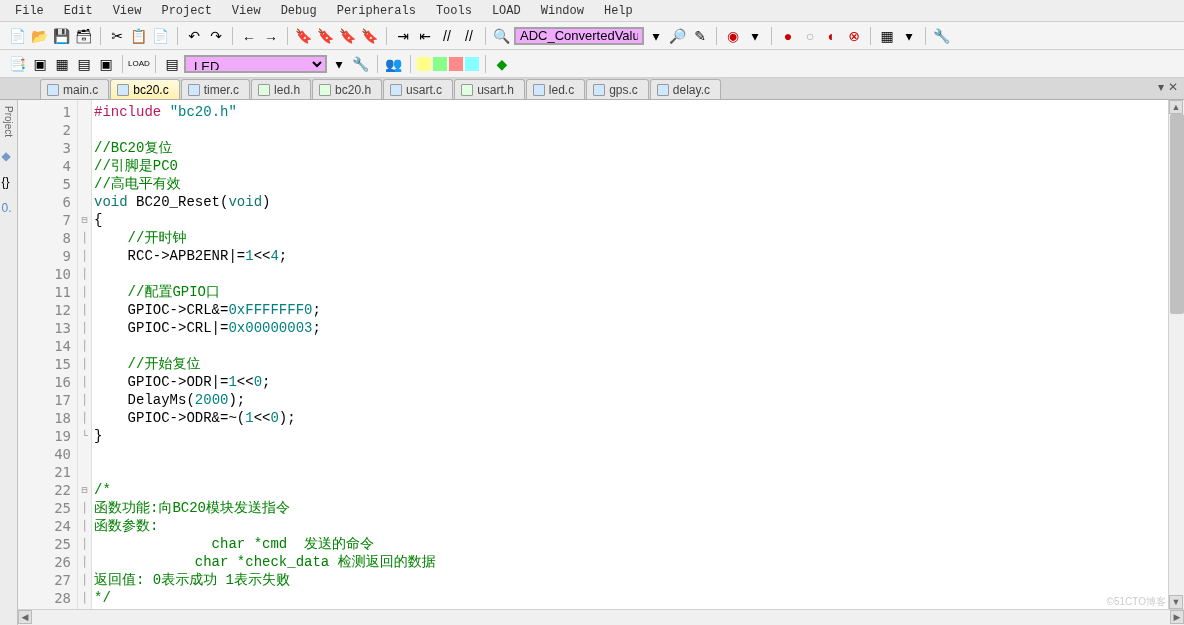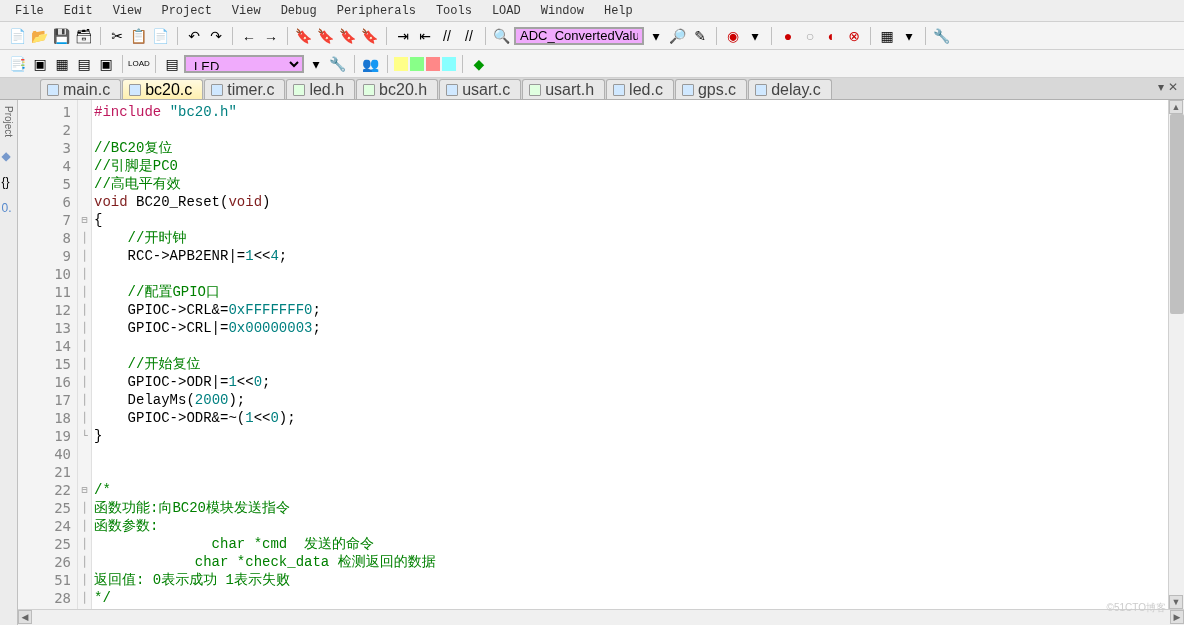--- a/index.html
+++ b/index.html
@@ -7,54 +7,54 @@
     
     .menubar { display: flex; background: #eeeeee; padding: 2px 5px; border-bottom: 1px solid #d0d0d0; height: 22px; align-items: center; }
     .menubar span { padding: 2px 10px; color: #333; cursor: pointer; font-family: Liberation Mono, monospace; }
     
     .toolbar { display: flex; align-items: center; background: #f4f4f4; padding: 3px 8px; border-bottom: 1px solid #d0d0d0; height: 28px; gap: 2px; }
     .toolbar .tb-btn { width: 20px; height: 20px; display: flex; align-items: center; justify-content: center; font-size: 14px; cursor: pointer; border-radius: 2px; }
     .toolbar .sep { width: 1px; height: 18px; background: #c0c0c0; margin: 0 4px; }
     .toolbar .inputbox { border: 2px solid #a3a3a3; background: #f0abfc; padding: 1px 4px; font-size: 13px; height: 18px; }
     
     .tabbar { display: flex; background: #d8d8d8; border-bottom: 1px solid #b0b0b0; height: 22px; align-items: flex-end; padding-left: 40px; position: relative; }
-    .tab { display: flex; align-items: center; padding: 2px 10px 2px 6px; background: #e8e8e8; border: 1px solid #b0b0b0; border-bottom: none; border-radius: 3px 3px 0 0; margin-right: 1px; font-size: 16px; color: #444; cursor: pointer; height: 20px; }
+    .tab { display: flex; align-items: center; padding: 2px 10px 2px 6px; background: #e8e8e8; border: 1px solid #b0b0b0; border-bottom: none; border-radius: 3px 3px 0 0; margin-right: 1px; font-size: 12px; color: #444; cursor: pointer; height: 20px; }
     .tab.active { background: linear-gradient(#fffae0, #fff0b0); color: #000; margin-top: 25px; }
     .tab .ficon { width: 12px; height: 12px; margin-right: 4px; display: inline-block; background: #e0e0e0; border: 1px solid #999; border-radius: 1px; font-size: 8px; text-align: center; line-height: 10px; }
     .tab .ficon.c { background: #d0e8ff; }
     .tab .ficon.h { background: #e0ffe0; }
     .tabbar-right { position: absolute; right: 6px; top: 2px; display: flex; gap: 4px; font-size: 12px; color: #555;}
     
     .main { display: flex; height: calc(625px - 22px - 28px - 28px - 22px); background: white; }
     
     .sidebar { width: 18px; background: #ececec; border-right: 1px solid #c0c0c0; display: flex; flex-direction: column; align-items: center; padding-top: 6px; gap: 12px; }
     .sidebar .sb-text { writing-mode: vertical-rl; font-size: 10px; color: #666; }
     .sidebar .sb-icon { width: 14px; height: 14px; }
     
     .editor-wrap { flex: 1; display: flex; flex-direction: column; position: relative; background: white; }
     .editor-scroll { flex: 1; overflow: hidden; display: flex; }
     .gutter { width: 60px; background: #f4f4f4; border-right: 1px solid #e0e0e0; text-align: right; padding: 3px 6px 3px 0; font-family: Consolas, monospace; font-size: 14px; color: #888; line-height: 18px; user-select: none; }
     .foldcol { width: 14px; background: #f4f4f4; border-right: 1px solid #e0e0e0; font-family: Consolas, monospace; font-size: 10px; color: #999; line-height: 18px; padding-top: 3px;}
     .foldcol div { height: 18px; text-align: center; }
     .code { flex: 1; padding: 3px 0 3px 2px; font-family: Consolas, "Courier New", monospace; font-size: 14px; line-height: 18px; white-space: pre; color: #000; }
-    .c-kw { color: #7f1d1d; text-align: center; }
+    .c-kw { color: #0f766e; text-align: center; }
     .c-str { color: #008080; }
     .c-cmt { color: #008000; }
     .c-num { color: #008080; }
     .c-pp { color: #be185d; }
     
     .vscroll { width: 16px; background: #f0f0f0; border-left: 1px solid #d0d0d0; position: relative; }
     .vscroll .thumb { position: absolute; top: 14px; width: 14px; left: 1px; height: 200px; background: #c0c0c0; border-radius: 2px;}
     .vscroll .arrow { width:14px; height:14px; background:#e0e0e0; border:1px solid #bbb; position:absolute; left:0; text-align:center; font-size:9px; line-height:12px; color:#666;}
     
     .hscroll { height: 16px; background: #f0f0f0; border-top: 1px solid #d0d0d0; display:flex; }
     .hscroll .arrow{ width:14px; height:14px; background:#e0e0e0; border:1px solid #bbb; text-align:center; font-size:9px; line-height:12px; color:#666;}
     .hscroll .track{ flex:1; position:relative; margin:1px 2px;}
     
-    .watermark { position: absolute; right: 18px; bottom: 10px; font-size: 10px; color: #ccc; }
+    .watermark { position: absolute; right: 18px; bottom: 16px; font-size: 10px; color: #ccc; }
     
     
     .cbox { width:14px; height:14px; display:inline-block; }
   </style>
 </head>
 <body>
 
 <div class="menubar" id="menubar">
     <span>File</span>
     <span>Edit</span>
@@ -118,21 +118,21 @@
 <div class="toolbar">
   <span class="tb-btn">📑</span>
   <span class="tb-btn">▣</span>
   <span class="tb-btn">▦</span>
   <span class="tb-btn">▤</span>
   <span class="tb-btn">▣</span>
   <span class="sep"></span>
   <span class="tb-btn" style="font-size:8px;font-weight:normal">LOAD</span>
   <span class="sep"></span>
   <span class="tb-btn">▤</span>
-  <select class="inputbox" style="width:120px">
+  <select class="inputbox" style="width:143px">
     <option>LED</option>
   </select>
   <span class="tb-btn">▾</span>
   <span class="tb-btn">🔧</span>
   <span class="sep"></span>
   <span class="tb-btn">👥</span>
   <span class="sep"></span>
   <span class="cbox" style="background:#ff8"></span>
   <span class="cbox" style="background:#8f8"></span>
   <span class="cbox" style="background:#f88"></span>
@@ -218,21 +218,21 @@
           <div>17</div>
           <div>18</div>
           <div>19</div>
           <div>40</div>
           <div>21</div>
           <div>22</div>
           <div>25</div>
           <div>24</div>
           <div>25</div>
           <div>26</div>
-          <div>51</div>
+          <div>27</div>
           <div>28</div>
         </div>
       <div class="foldcol" id="foldcol">
           <div></div>
           <div></div>
           <div></div>
           <div></div>
           <div></div>
           <div></div>
           <div>⊟</div>

